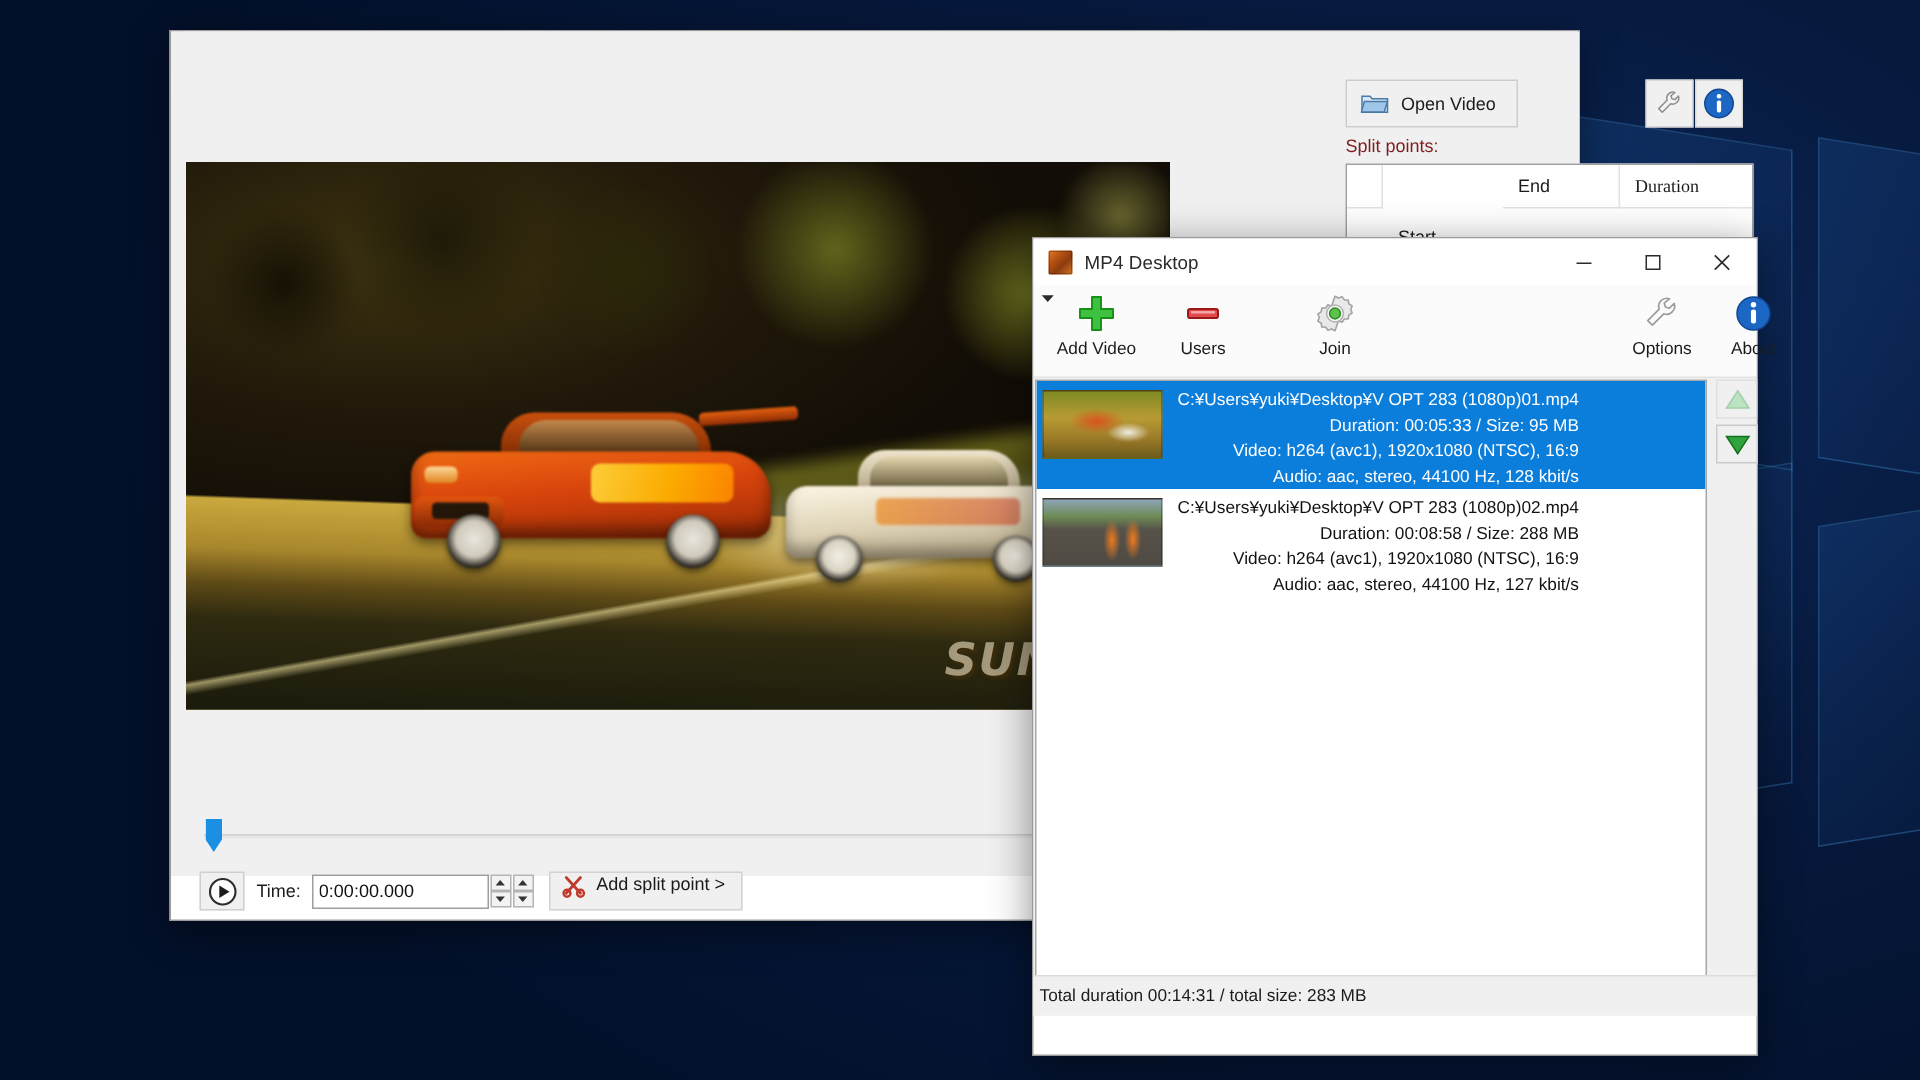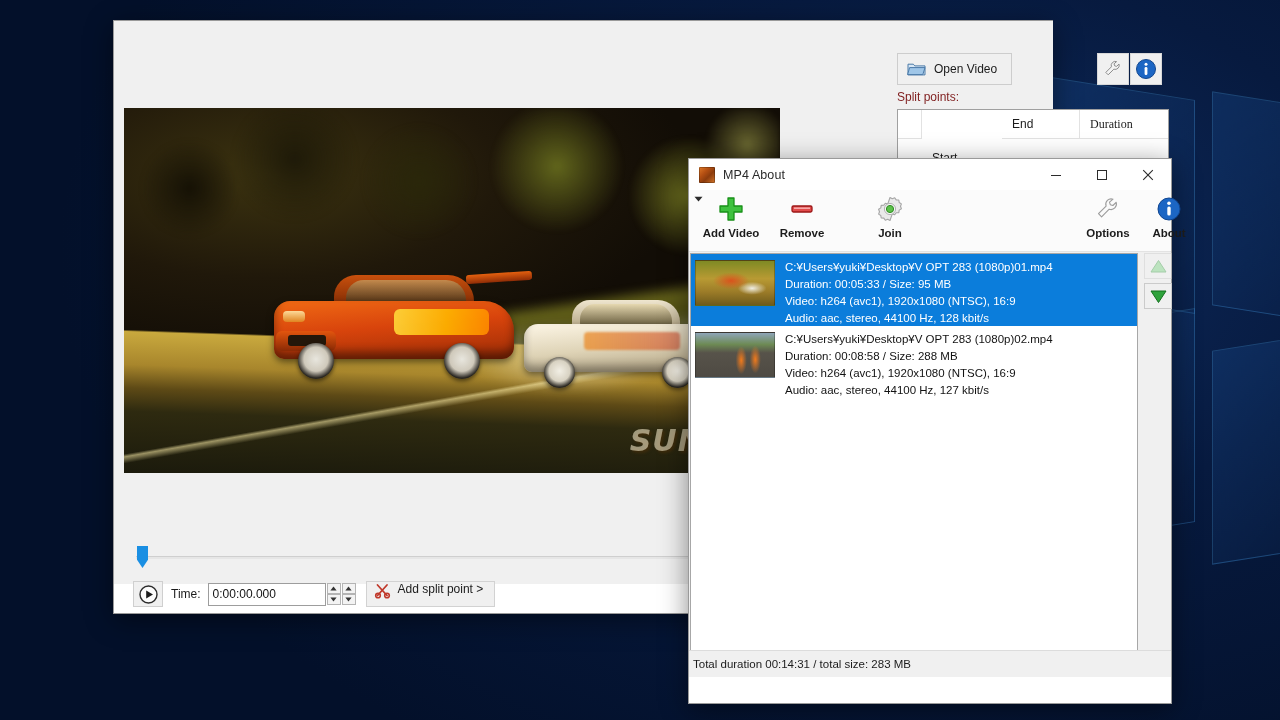--- a/index.html
+++ b/index.html
@@ -330,30 +330,30 @@
     position: relative;
   }
   .tbtn {
     position: absolute; top: 4px;
     height: 54px;
     display: flex; flex-direction: column; align-items: center; justify-content: flex-start;
     cursor: pointer;
     font-size: 11.5px; color: #1b1b1b;
   }
   .tbtn .glyph { height: 30px; display:flex; align-items:center; justify-content:center; }
-  .tbtn .tlabel { margin-top: 3px; font-weight: bold; }
+  .tbtn .tlabel { margin-top: 3px; }
   #jb-add    { left: 6px;   width: 72px; }
   #jb-remove { left: 82px;  width: 62px; }
   #jb-rmarrow{ left: 146px; top: 22px; width: 18px; height: 18px;
                display:flex; align-items:center; justify-content:center; cursor:pointer; }
   #jb-join   { left: 172px; width: 58px; }
   #jb-options{ left: 388px; width: 62px; }
   #jb-about  { left: 452px; width: 56px; }
 
-  .jo-body { position: relative; height: 425px; background: #f0f0f0; }
+  .jo-body { position: relative; height: 425px; background: #f0f0f0; text-align: right; }
   #file-list {
     position: absolute; left: 1px; top: 1px;
     width: 448px; height: 417px;
     background: #fff;
     border: 1px solid #a7a7a7;
     overflow: hidden;
   }
   .file-row {
     display: flex; gap: 10px;
     padding: 4px 5px 4px 4px;
@@ -537,21 +537,21 @@
           </div>
         </div>
       </div>
     </div>
   </div>
 
   <div class="window" id="joiner">
 
     <div class="titlebar">
       <span class="app-icon icon-joiner"></span>
-      <span class="title-text">MP4 About</span>
+      <span class="title-text">MP4 Desktop</span>
       <div class="winbtns">
         <div class="winbtn">
           <svg width="12" height="12" viewBox="0 0 12 12">
               <line x1="1" y1="6.5" x2="11" y2="6.5" stroke="#2b2b2b" stroke-width="1"></line>
             </svg>
         </div>
         <div class="winbtn">
           <svg width="12" height="12" viewBox="0 0 12 12">
               <rect x="1.5" y="1.5" width="9" height="9" fill="none" stroke="#2b2b2b" stroke-width="1"></rect>
             </svg>
@@ -576,21 +576,21 @@
         <span class="tlabel">Add Video</span>
       </div>
 
       <div class="tbtn" id="jb-remove">
         <span class="glyph">
           <svg width="26" height="26" viewBox="0 0 26 26">
             <rect x="3" y="10" width="20" height="6" rx="1.4" fill="#e24b4b" stroke="#9c1818" stroke-width="1.3"></rect>
             <rect x="5" y="11.4" width="16" height="1.6" fill="#f6a8a8"></rect>
           </svg>
         </span>
-        <span class="tlabel">Remove</span>
+        <span class="tlabel">Users</span>
       </div>
 
       <div id="jb-rmarrow">
         <svg width="9" height="6" viewBox="0 0 9 6">
             <polygon points="0.5,0.8 8.5,0.8 4.5,5.4" fill="#2b2b2b"></polygon>
           </svg>
       </div>
 
       <div class="tbtn" id="jb-join">
         <span class="glyph">

